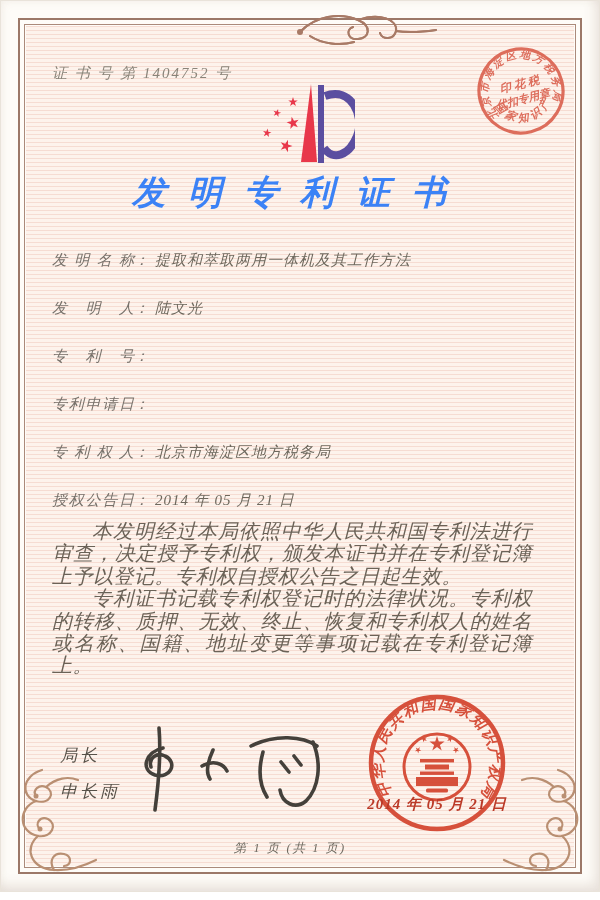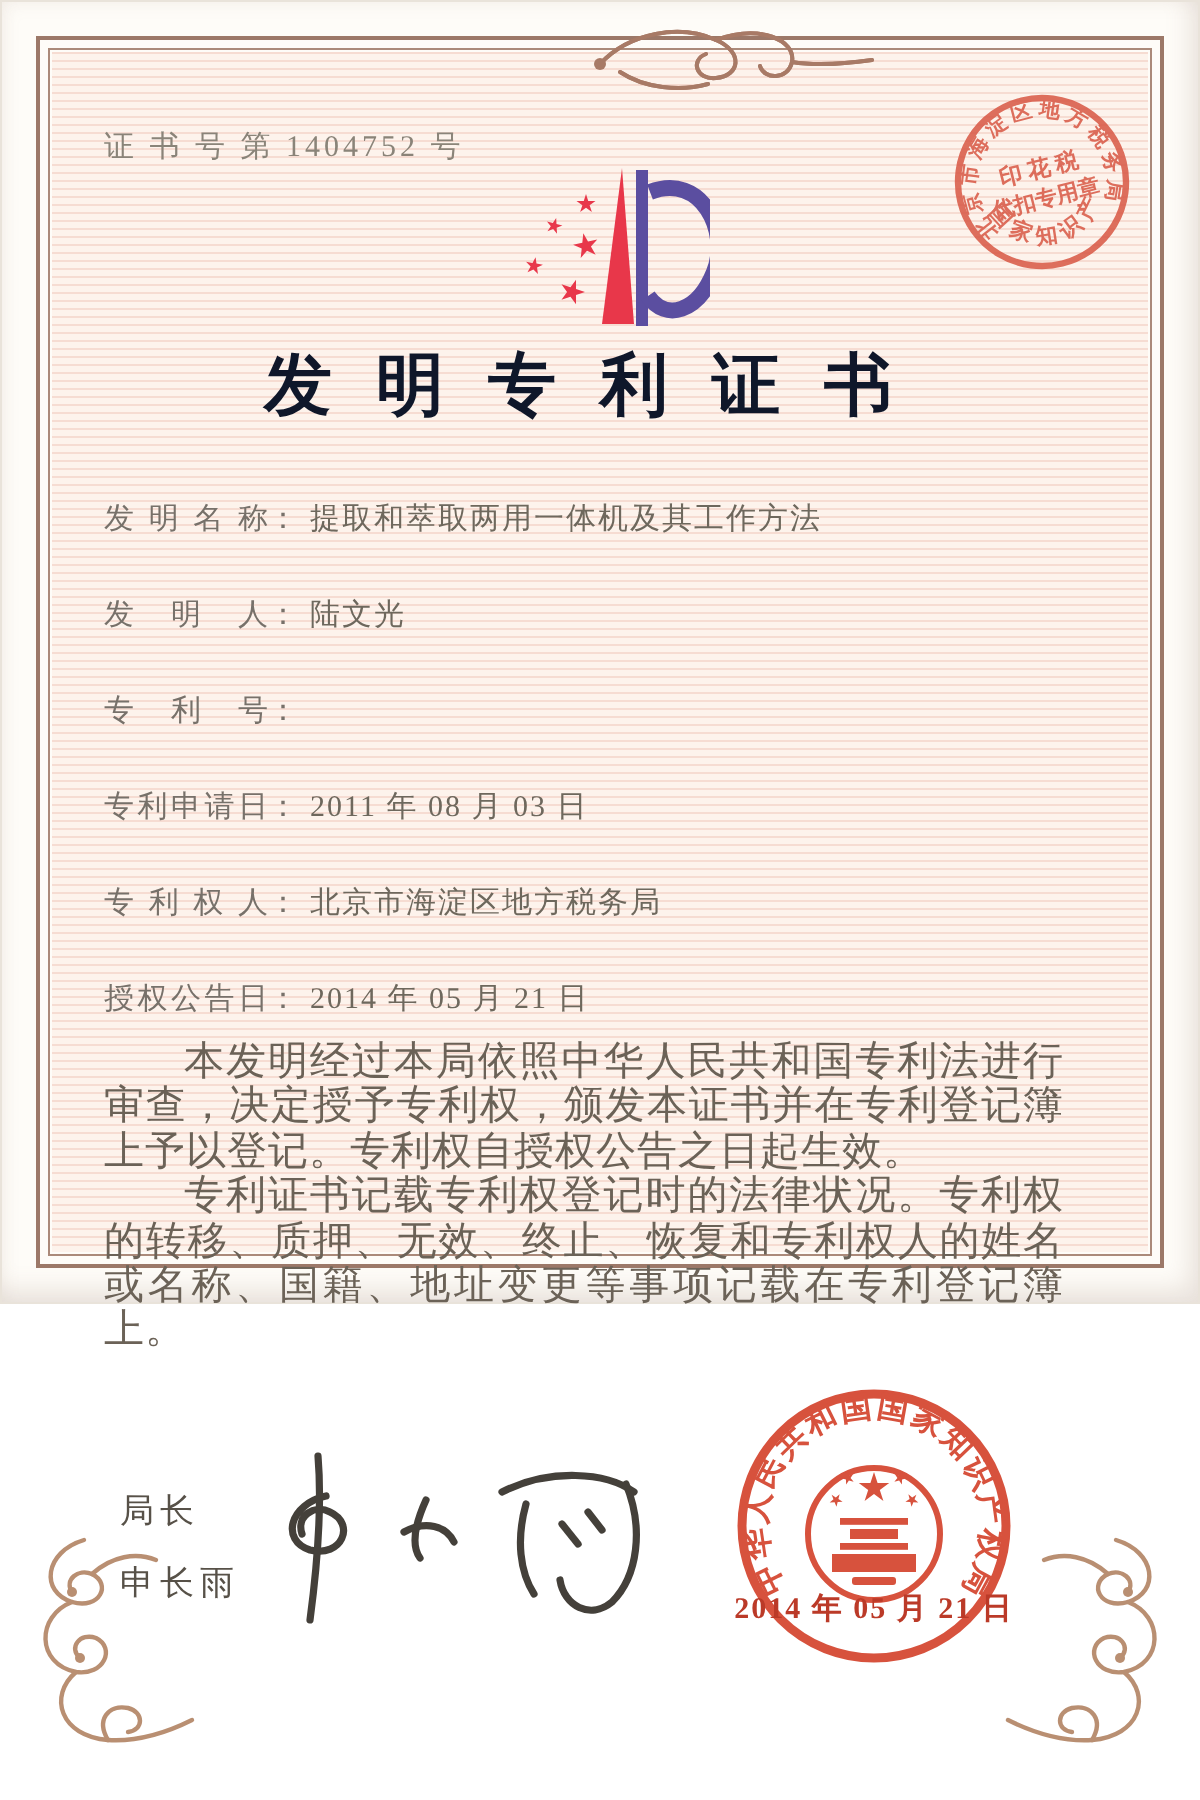--- a/index.html
+++ b/index.html
@@ -1,31 +1,31 @@
 <!DOCTYPE html>
 <html><head>
 <meta charset="utf-8">
 <style>
   html,body{margin:0;padding:0;width:600px;height:900px;overflow:hidden;
     font-family:"Liberation Serif","DejaVu Serif",serif;}
-  .page{position:relative;width:600px;height:652px;background:#fefcf8;
-    box-shadow:inset 0 0 0 1px #e9e3da, inset -5px -7px 12px rgba(140,110,95,.18), inset 3px 3px 8px rgba(160,140,125,.08);}
+  .page{position:relative;width:600px;height:892px;background:#fefcf8;
+    box-shadow:inset 0 0 0 1px #e9e3da, inset -5px -7px 12px rgba(140,110,95,.18), inset 3px 3px 8px rgba(160,140,125,.08);font-style:italic;}
   .frame-outer{position:absolute;inset:18px;border:2px solid #9c7868;}
   .frame-inner{position:absolute;inset:24px;border:1px solid #ab8a7a;}
   .paper-inner{position:absolute;inset:26px;background-color:#fdf3ec;
     background-image:repeating-linear-gradient(180deg,#f6dcd2 0,#f6dcd2 1px,#fdf3ec 1px,#fdf3ec 4px);}
   .top-ornament{position:absolute;top:6px;left:50%;transform:translateX(-50%);}
   .corner-flourish{position:absolute;top:768px;}
   .corner-flourish.left{left:12px;}
   .corner-flourish.right{right:12px;transform:scaleX(-1);}
   .cert-no{position:absolute;left:52px;top:64px;font-size:15px;letter-spacing:2px;color:#8a8479;}
   .logo{position:absolute;left:243px;top:82px;}
   .tax-stamp{position:absolute;left:468px;top:38px;transform:rotate(-14deg);opacity:.85;}
   .title{position:absolute;left:0;right:0;top:170px;text-align:center;font-size:34px;
-    color:#0f172a;letter-spacing:22px;font-weight:600;}
+    color:#3b82f6;letter-spacing:22px;font-weight:600;}
   .fields{position:absolute;left:52px;right:48px;top:250px;}
   .field-row{display:flex;align-items:flex-start;font-size:15px;line-height:20px;
     margin-bottom:28px;color:#6e685d;}
   .field-label{display:inline-block;width:82px;text-align:justify;text-align-last:justify;
     color:#77716a;flex:none;}
   .field-colon{color:#77716a;margin-right:6px;}
   .field-value{letter-spacing:1px;}
   .body-text{position:absolute;left:52px;right:68px;top:520px;font-size:20px;
     line-height:22.4px;color:#6b6257;text-align:justify;}
   .body-text p{margin:0;text-indent:2em;letter-spacing:.5px;}
@@ -133,21 +133,20 @@
         <span class="field-colon">：</span>
         <span class="field-value">陆文光</span>
     </div>
     <div class="field-row">
       <span class="field-label">专利号</span>
         <span class="field-colon">：</span>
     </div>
     <div class="field-row">
       <span class="field-label">专利申请日</span>
         <span class="field-colon">：</span>
-        <span class="field-value">2011 年 08 月 03 日</span>
     </div>
     <div class="field-row">
       <span class="field-label">专利权人</span>
         <span class="field-colon">：</span>
         <span class="field-value">北京市海淀区地方税务局</span>
     </div>
     <div class="field-row">
       <span class="field-label">授权公告日</span>
         <span class="field-colon">：</span>
         <span class="field-value">2014 年 05 月 21 日</span>
@@ -196,14 +195,15 @@
       <use href="#star2" transform="translate(19,-13) scale(3.4) rotate(40)"></use>
       <rect x="-17" y="-4" width="34" height="3.4"></rect>
       <rect x="-12" y="1.5" width="24" height="5"></rect>
       <rect x="-17" y="8.5" width="34" height="3.4"></rect>
       <rect x="-21" y="14" width="42" height="9"></rect>
       <rect x="-11" y="25.5" width="22" height="4" rx="1.5"></rect>
     </g>
   </svg>
   <div class="seal-date">2014 年 05 月 21 日</div>
 
+  <div class="page-indicator">第 1 页 (共 1 页)</div>
 
 </div>
 
 </body></html>

